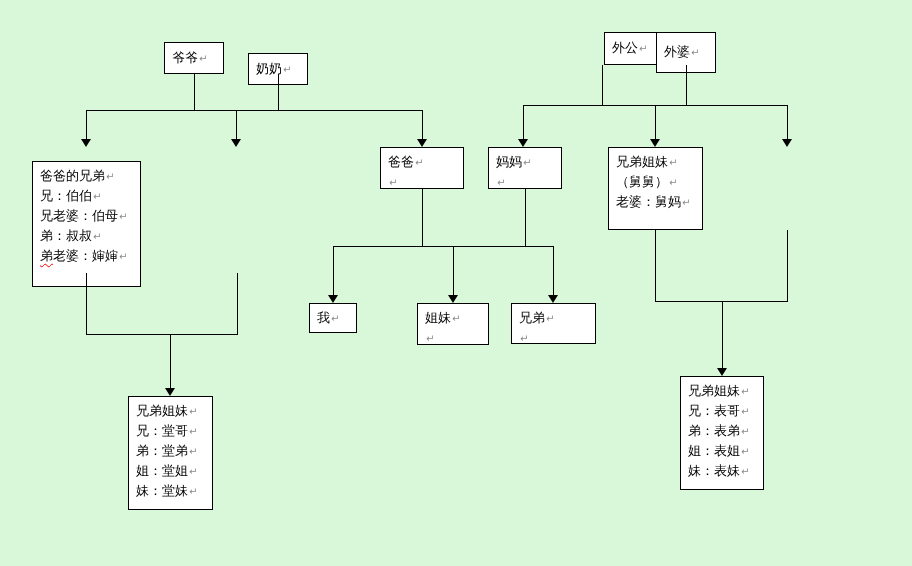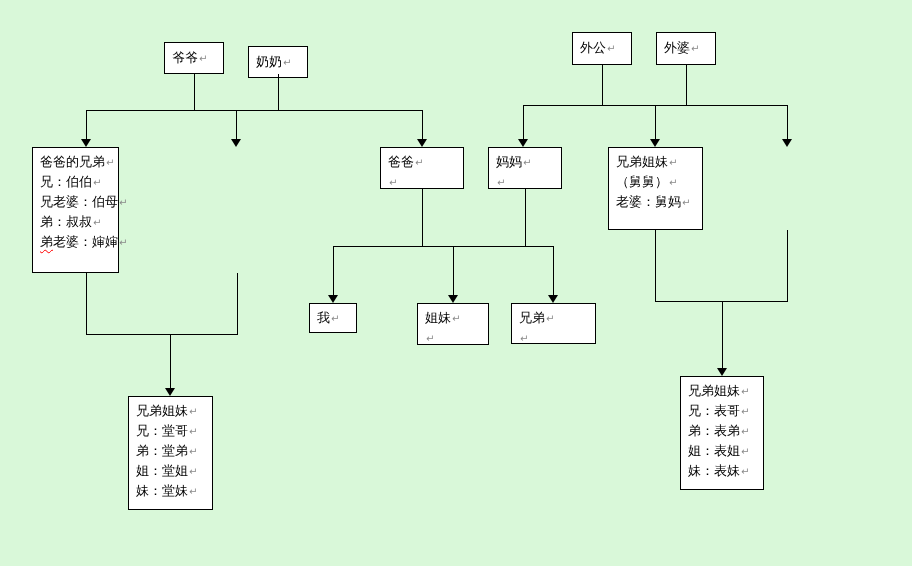--- a/index.html
+++ b/index.html
@@ -42,31 +42,31 @@
   }
 </style>
 </head>
 <body>
 
 <div id="stage">
 
   <div class="box vcenter" style="left:164px;top:42px;width:60px;height:32px">
     <div><span>爷爷</span><span class="pmark">↵</span></div>
   </div>
-  <div class="box vcenter" style="left:248px;top:46px;width:60px;height:32px">
+  <div class="box vcenter" style="left:248px;top:53px;width:60px;height:32px">
     <div><span>奶奶</span><span class="pmark">↵</span></div>
   </div>
-  <div class="box vcenter" style="left:572px;top:32px;width:60px;height:33px">
+  <div class="box vcenter" style="left:604px;top:32px;width:60px;height:33px">
     <div><span>外公</span><span class="pmark">↵</span></div>
   </div>
-  <div class="box vcenter" style="left:656px;top:32px;width:60px;height:33px">
+  <div class="box vcenter" style="left:656px;top:32px;width:60px;height:41px">
     <div><span>外婆</span><span class="pmark">↵</span></div>
   </div>
 
-  <div class="box" style="left:32px;top:147px;width:87px;height:126px">
+  <div class="box" style="left:32px;top:161px;width:109px;height:126px">
     <div class="tline"><span>爸爸的兄弟</span><span class="pmark">↵</span></div>
     <div class="tline"><span>兄：伯伯</span><span class="pmark">↵</span></div>
     <div class="tline"><span>兄老婆：伯母</span><span class="pmark">↵</span></div>
     <div class="tline"><span>弟：叔叔</span><span class="pmark">↵</span></div>
     <div class="tline"><span class="misspelled">弟</span><span>老婆：婶婶</span><span class="pmark">↵</span></div>
   </div>
 
 
   <div class="box" style="left:380px;top:147px;width:84px;height:42px">
     <div class="tline"><span>爸爸</span><span class="pmark">↵</span></div>

